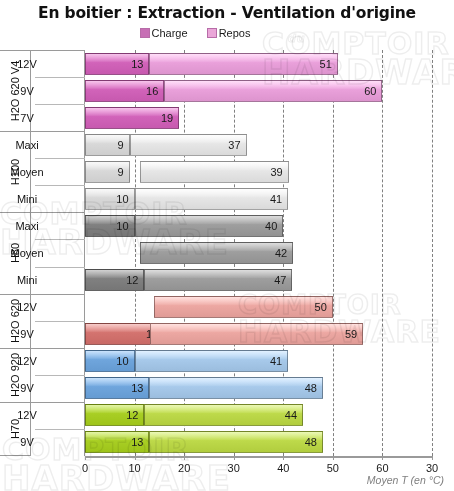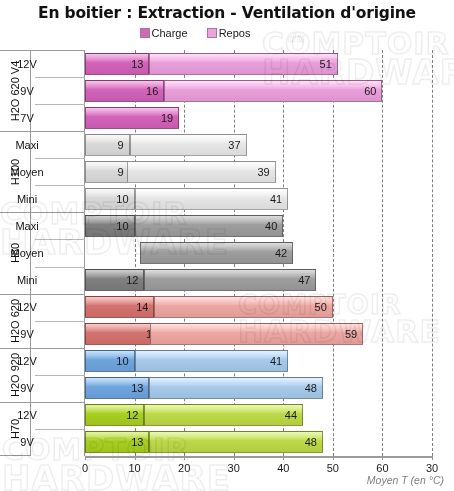--- a/index.html
+++ b/index.html
@@ -346,21 +346,21 @@
         <div class="seg" style="left: 44.6143px; width: 117px; background: linear-gradient(rgb(252, 252, 252) 0%, rgb(230, 230, 230) 45%, rgb(218, 218, 218) 100%);">
           <div class="gloss"></div>
           <span class="val">37</span>
         </div>
       </div>
       <div class="bar-row" style="top: 110.8px; height: 22px; width: 347px;">
         <div class="seg" style="left: 0px; width: 44.6143px; background: linear-gradient(rgb(242, 242, 242) 0%, rgb(216, 216, 216) 45%, rgb(206, 206, 206) 100%);">
           <div class="gloss"></div>
           <span class="val">9</span>
         </div>
-        <div class="seg" style="left: 42px; width: 148.714px; background: linear-gradient(rgb(252, 252, 252) 0%, rgb(230, 230, 230) 45%, rgb(218, 218, 218) 100%);">
+        <div class="seg" style="left: 55px; width: 148.714px; background: linear-gradient(rgb(252, 252, 252) 0%, rgb(230, 230, 230) 45%, rgb(218, 218, 218) 100%);">
           <div class="gloss"></div>
           <span class="val">39</span>
         </div>
       </div>
       <div class="bar-row" style="top: 137.867px; height: 22px; width: 347px;">
         <div class="seg" style="left: 0px; width: 49.5714px; background: linear-gradient(rgb(242, 242, 242) 0%, rgb(216, 216, 216) 45%, rgb(206, 206, 206) 100%);">
           <div class="gloss"></div>
           <span class="val">10</span>
         </div>
         <div class="seg" style="left: 49.5714px; width: 153.671px; background: linear-gradient(rgb(252, 252, 252) 0%, rgb(230, 230, 230) 45%, rgb(218, 218, 218) 100%);">
@@ -382,30 +382,26 @@
         <div class="seg" style="left: 54.5286px; width: 153.671px; background: linear-gradient(rgb(180, 180, 180) 0%, rgb(158, 158, 158) 45%, rgb(146, 146, 146) 100%);">
           <div class="gloss"></div>
           <span class="val">42</span>
         </div>
       </div>
       <div class="bar-row" style="top: 219.067px; height: 22px; width: 347px;">
         <div class="seg" style="left: 0px; width: 59.4857px; background: linear-gradient(rgb(154, 154, 154) 0%, rgb(128, 128, 128) 45%, rgb(118, 118, 118) 100%);">
           <div class="gloss"></div>
           <span class="val">12</span>
         </div>
-        <div class="seg" style="left: 59.4857px; width: 172px; background: linear-gradient(rgb(180, 180, 180) 0%, rgb(158, 158, 158) 45%, rgb(146, 146, 146) 100%);">
+        <div class="seg" style="left: 59.4857px; width: 148px; background: linear-gradient(rgb(180, 180, 180) 0%, rgb(158, 158, 158) 45%, rgb(146, 146, 146) 100%);">
           <div class="gloss"></div>
           <span class="val">47</span>
         </div>
       </div>
       <div class="bar-row" style="top: 246.133px; height: 22px; width: 347px;">
-        <div class="seg" style="left: 0px; width: 69.4px; background: linear-gradient(rgb(237, 141, 137) 0%, rgb(211, 115, 111) 45%, rgb(201, 105, 101) 100%);">
-          <div class="gloss"></div>
-          <span class="val">14</span>
-        </div>
         <div class="seg" style="left: 69.4px; width: 178.457px; background: linear-gradient(rgb(255, 189, 184) 0%, rgb(236, 167, 162) 45%, rgb(224, 155, 150) 100%);">
           <div class="gloss"></div>
           <span class="val">50</span>
         </div>
       </div>
       <div class="bar-row" style="top: 273.2px; height: 22px; width: 347px;">
         <div class="seg" style="left: 0px; width: 79.3143px; background: linear-gradient(rgb(237, 141, 137) 0%, rgb(211, 115, 111) 45%, rgb(201, 105, 101) 100%);">
           <div class="gloss"></div>
           <span class="val">16</span>
         </div>

